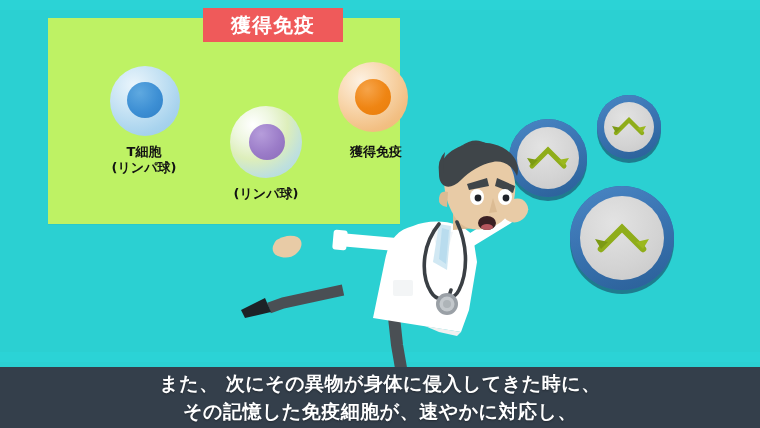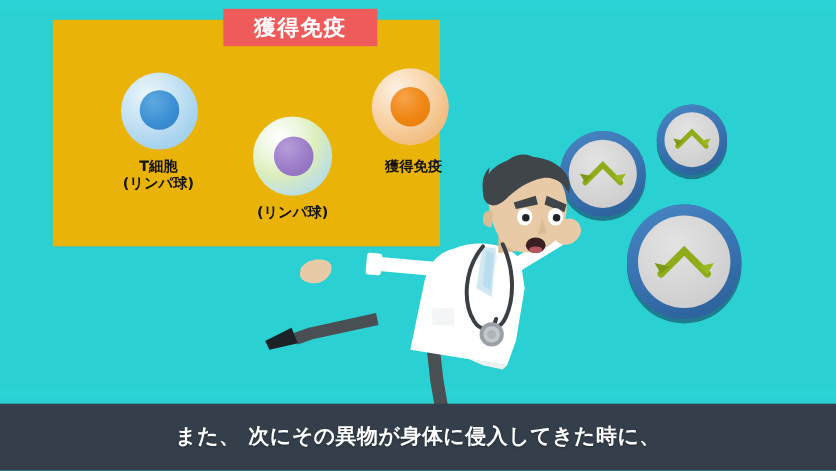--- a/index.html
+++ b/index.html
@@ -11,21 +11,21 @@
   }
   #stage{position:absolute;inset:0;width:760px;height:428px;overflow:hidden;background:#2bd0d2;}
 
   
   .bg{position:absolute;inset:0;background:#2bd0d2;}
   .bg-band{position:absolute;left:0;width:760px;height:10px;background:#2cd6d8;opacity:.55;}
 
   
   .panel{
     position:absolute;left:48px;top:18px;width:352px;height:206px;
-    background:#eab308;
+    background:#bef264;
     box-shadow:0 1px 0 rgba(0,0,0,.03);
   }
   .panel-badge{
     position:absolute;left:155px;top:8px;width:140px;height:34px;
     background:#ef5a5a;display:flex;align-items:center;justify-content:center;
     z-index:6;
   }
   .panel-badge span{
     color:#fff;font-size:20px;font-weight:bold;letter-spacing:1px;
     line-height:1;
@@ -261,15 +261,16 @@
       <circle cx="222" cy="164" r="11" fill="#9aa0a6"></circle>
       <circle cx="222" cy="164" r="7.5" fill="#c3c8cc"></circle>
       <circle cx="222" cy="164" r="4" fill="#aeb4b8"></circle>
 
       <rect x="168" y="140" width="20" height="16" rx="2" fill="#f3f5f6"></rect>
     </svg>
   </div>
 
   <div class="subbar">
     <div class="subline">また、 次にその異物が身体に侵入してきた時に、</div>
+    <div class="subline">その記憶した免疫細胞が、速やかに対応し、</div>
   </div>
 
 </div>
 
 </body></html>

